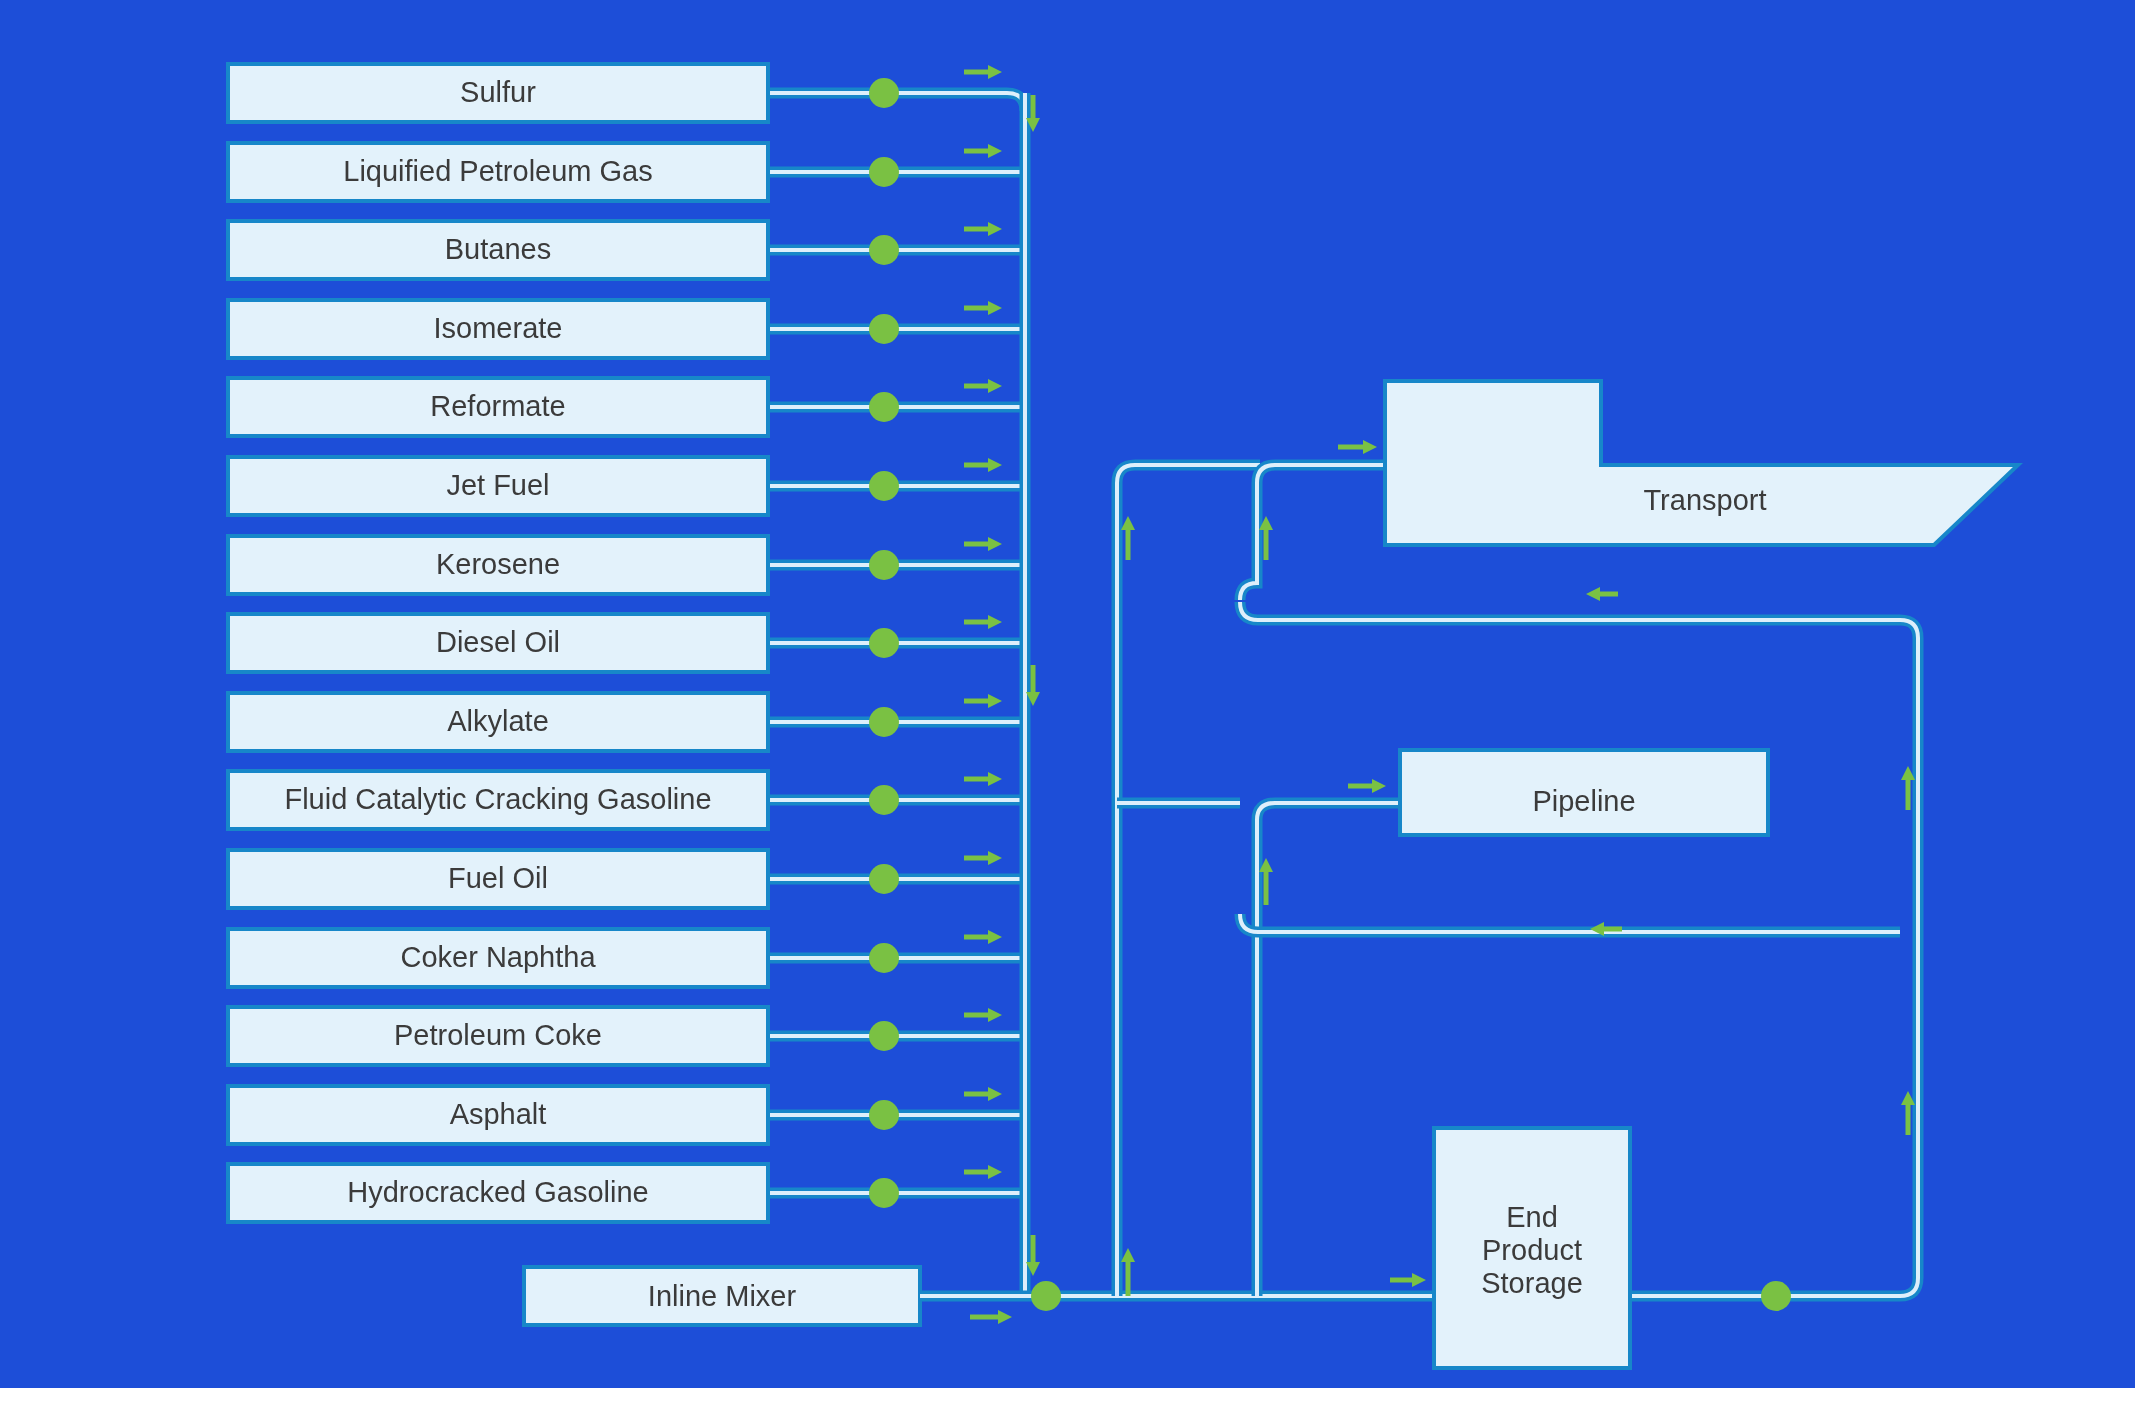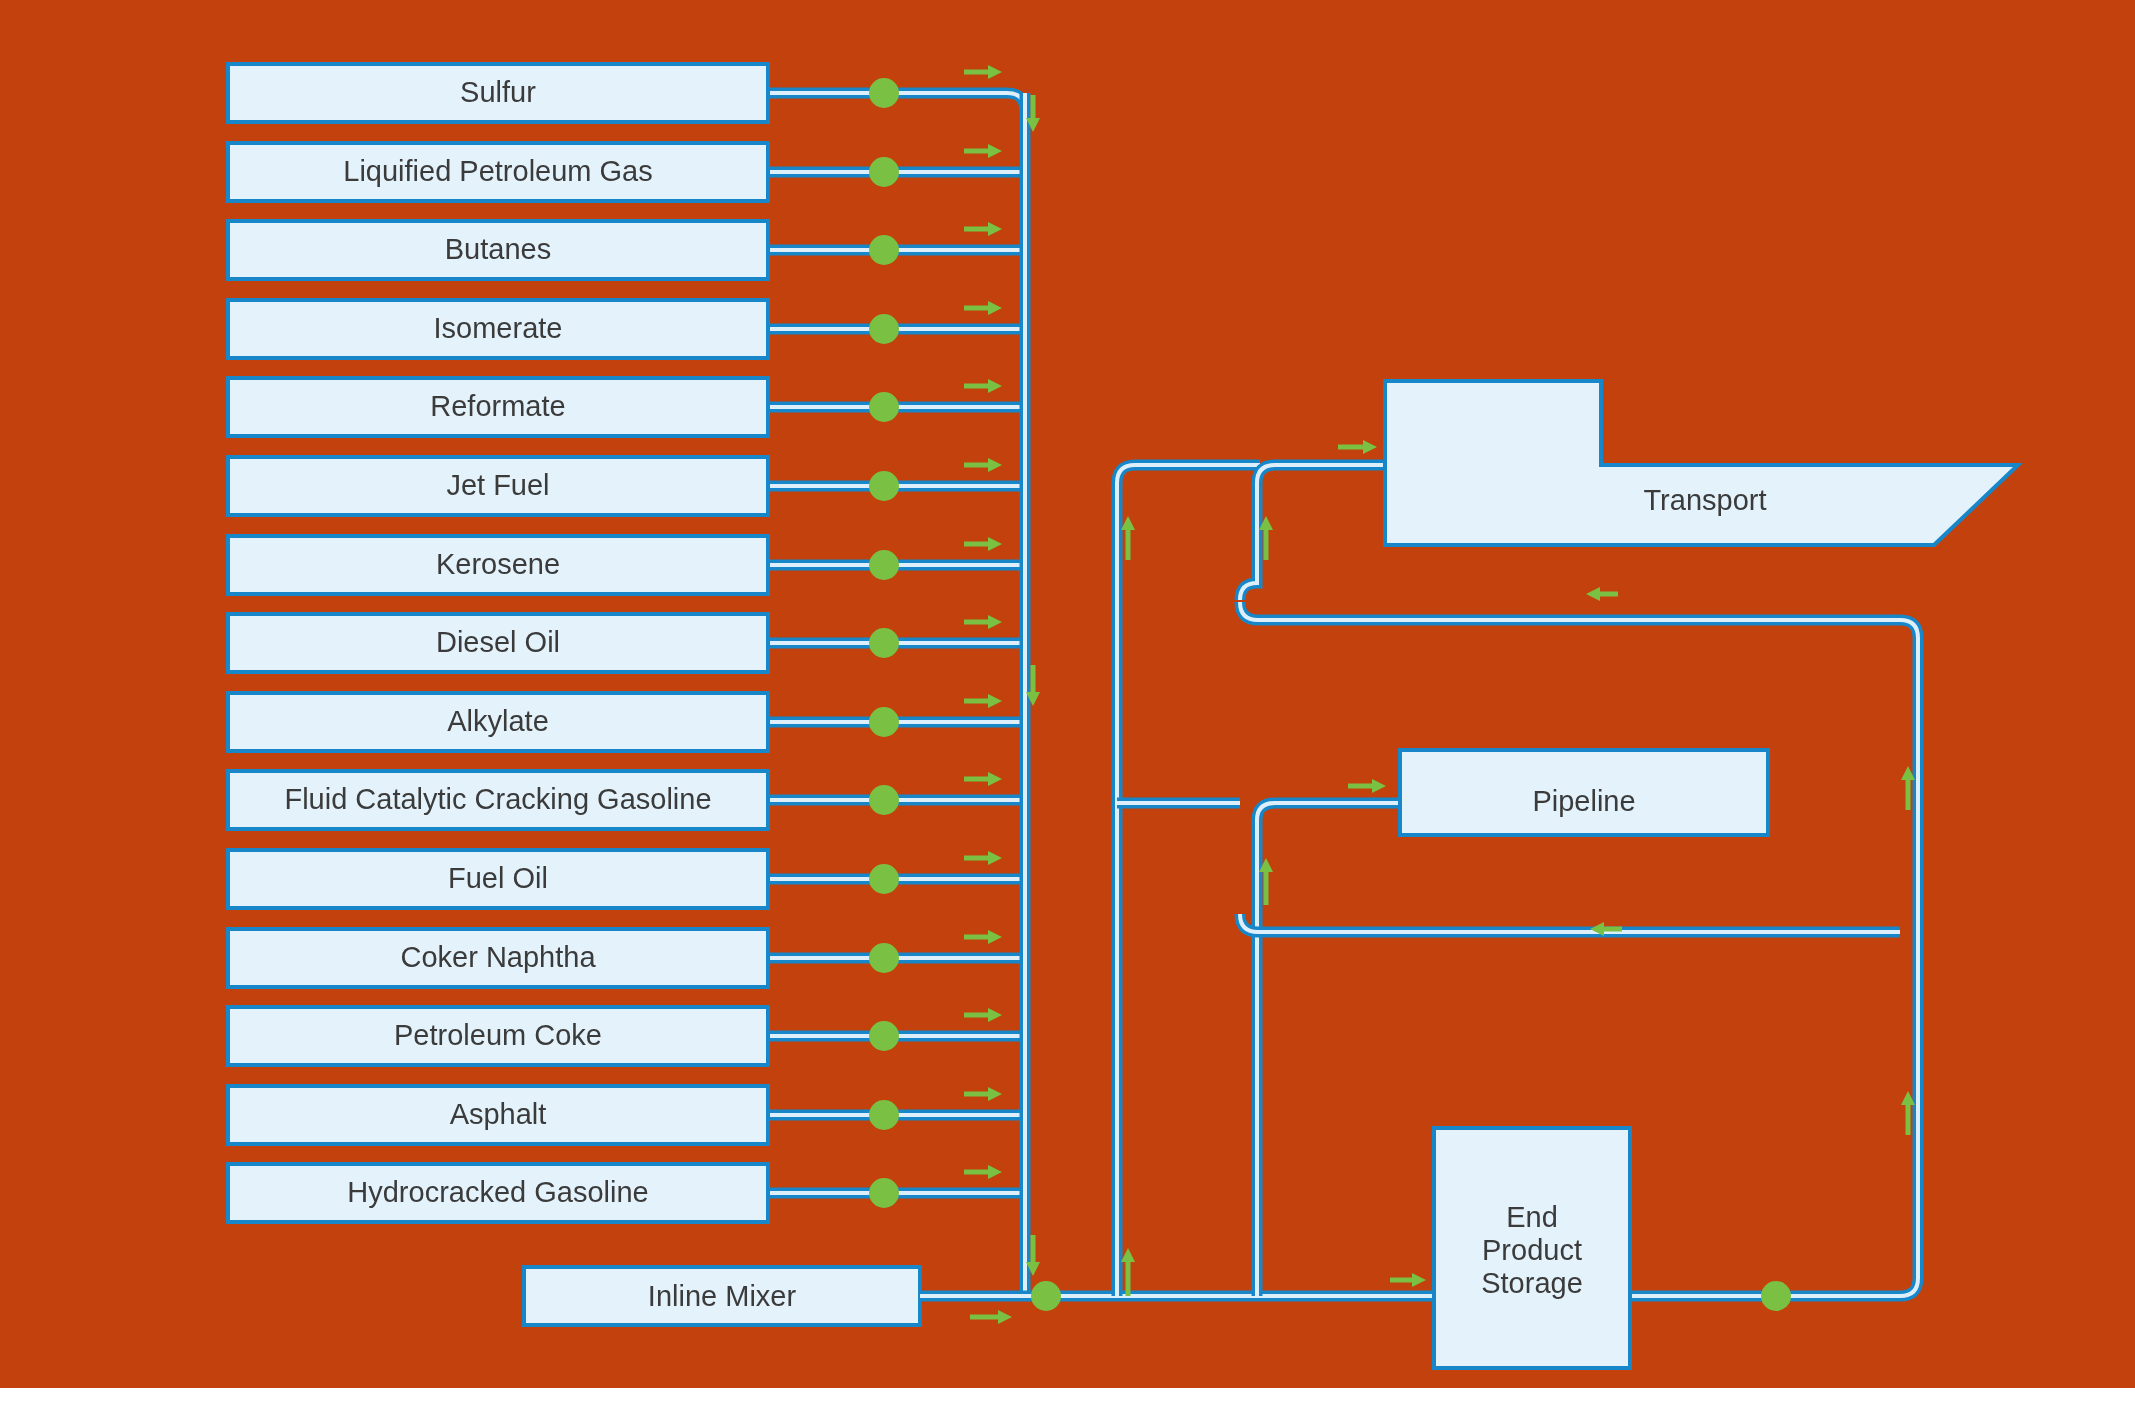--- a/index.html
+++ b/index.html
@@ -1,18 +1,18 @@
 <!DOCTYPE html>
 <html><head>
 <meta charset="utf-8">
 <style>
   html,body{margin:0;padding:0;background:#ffffff;}
   body{width:2135px;height:1418px;overflow:hidden;
        font-family:"Liberation Sans","DejaVu Sans",sans-serif;}
-  #stage{position:relative;width:2135px;height:1388px;background:#c2410c;}
+  #stage{position:relative;width:2135px;height:1388px;background:#1d4ed8;}
   svg#canvas{position:absolute;left:0;top:0;width:2135px;height:1418px;}
   .node-label{
     font-family:"Liberation Sans","DejaVu Sans",sans-serif;
     fill:#3b3b3b;
     font-size:29px;
     text-anchor:middle;
     dominant-baseline:middle;
   }
   .nodebox{fill:#e3f2fb;stroke:#1787c9;stroke-width:4;}
   .shipshape{fill:#e3f2fb;stroke:#1787c9;stroke-width:4;stroke-linejoin:miter;}

